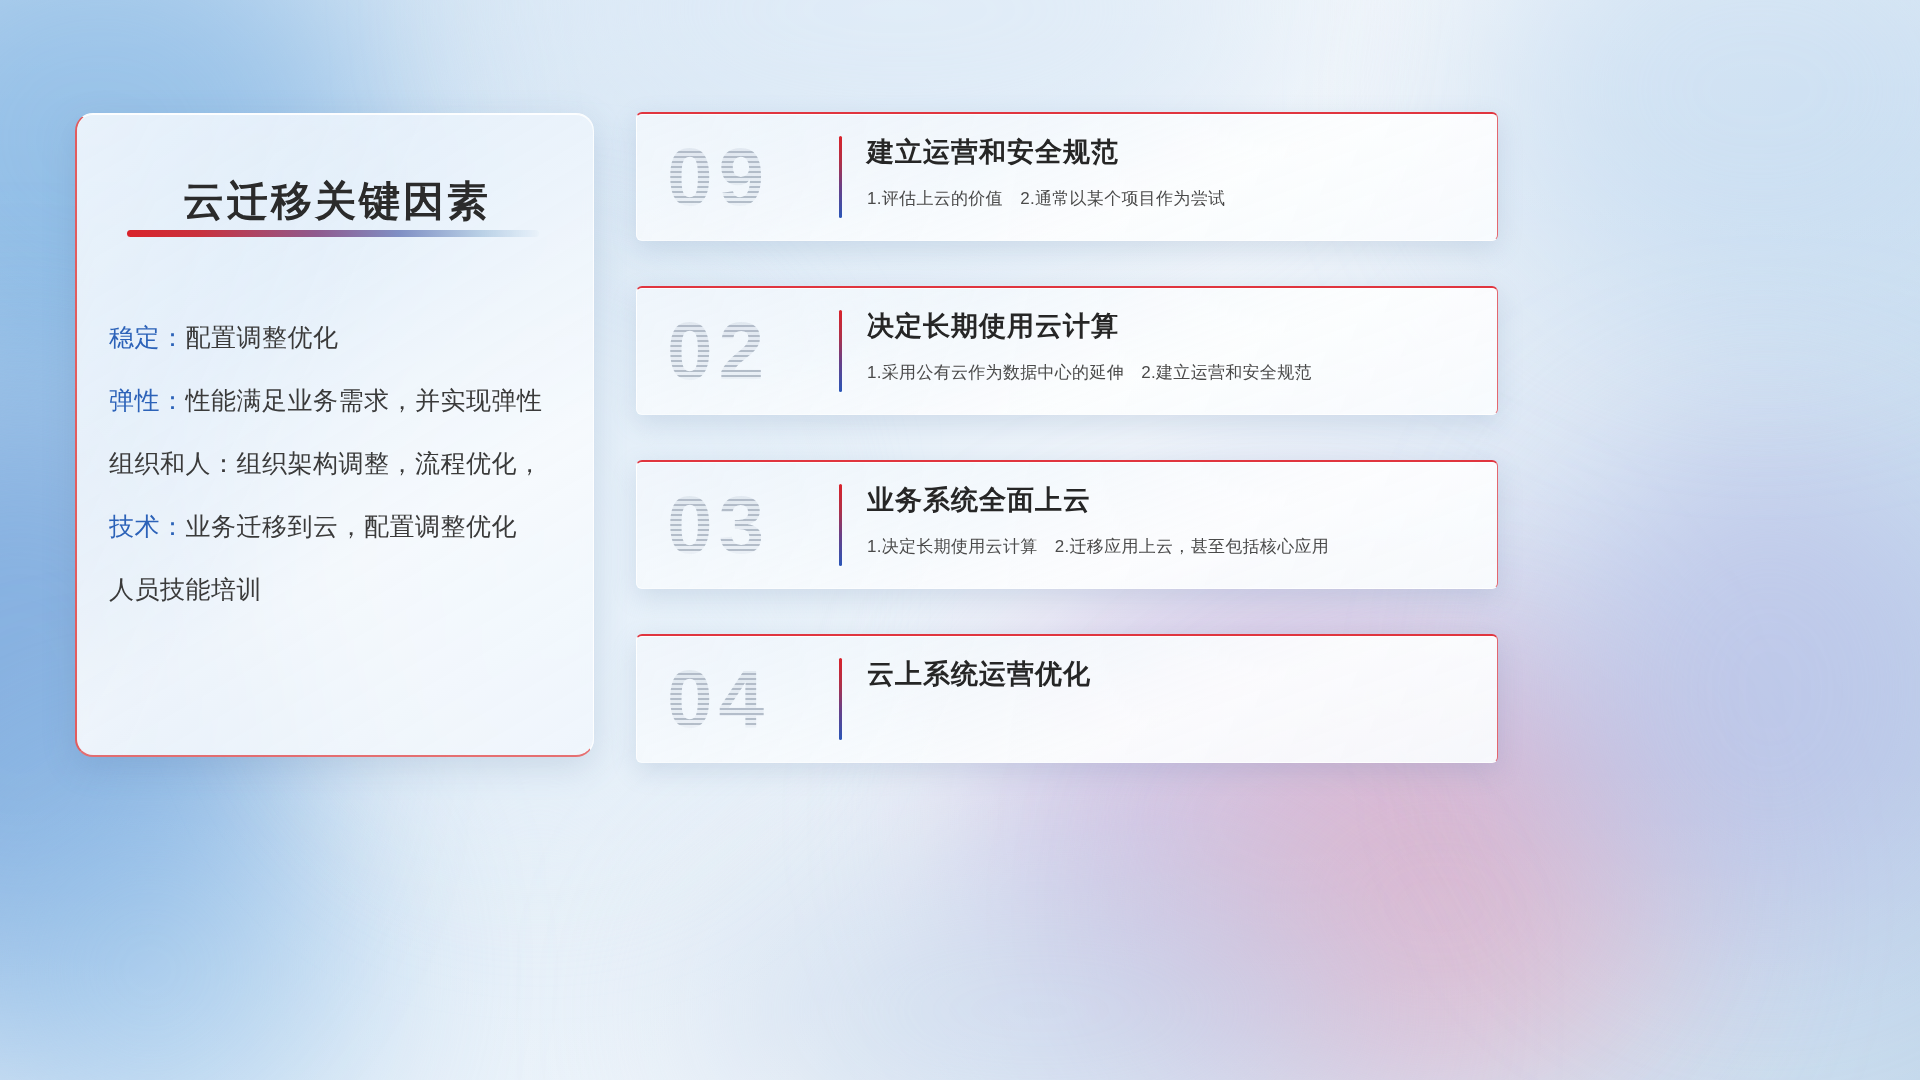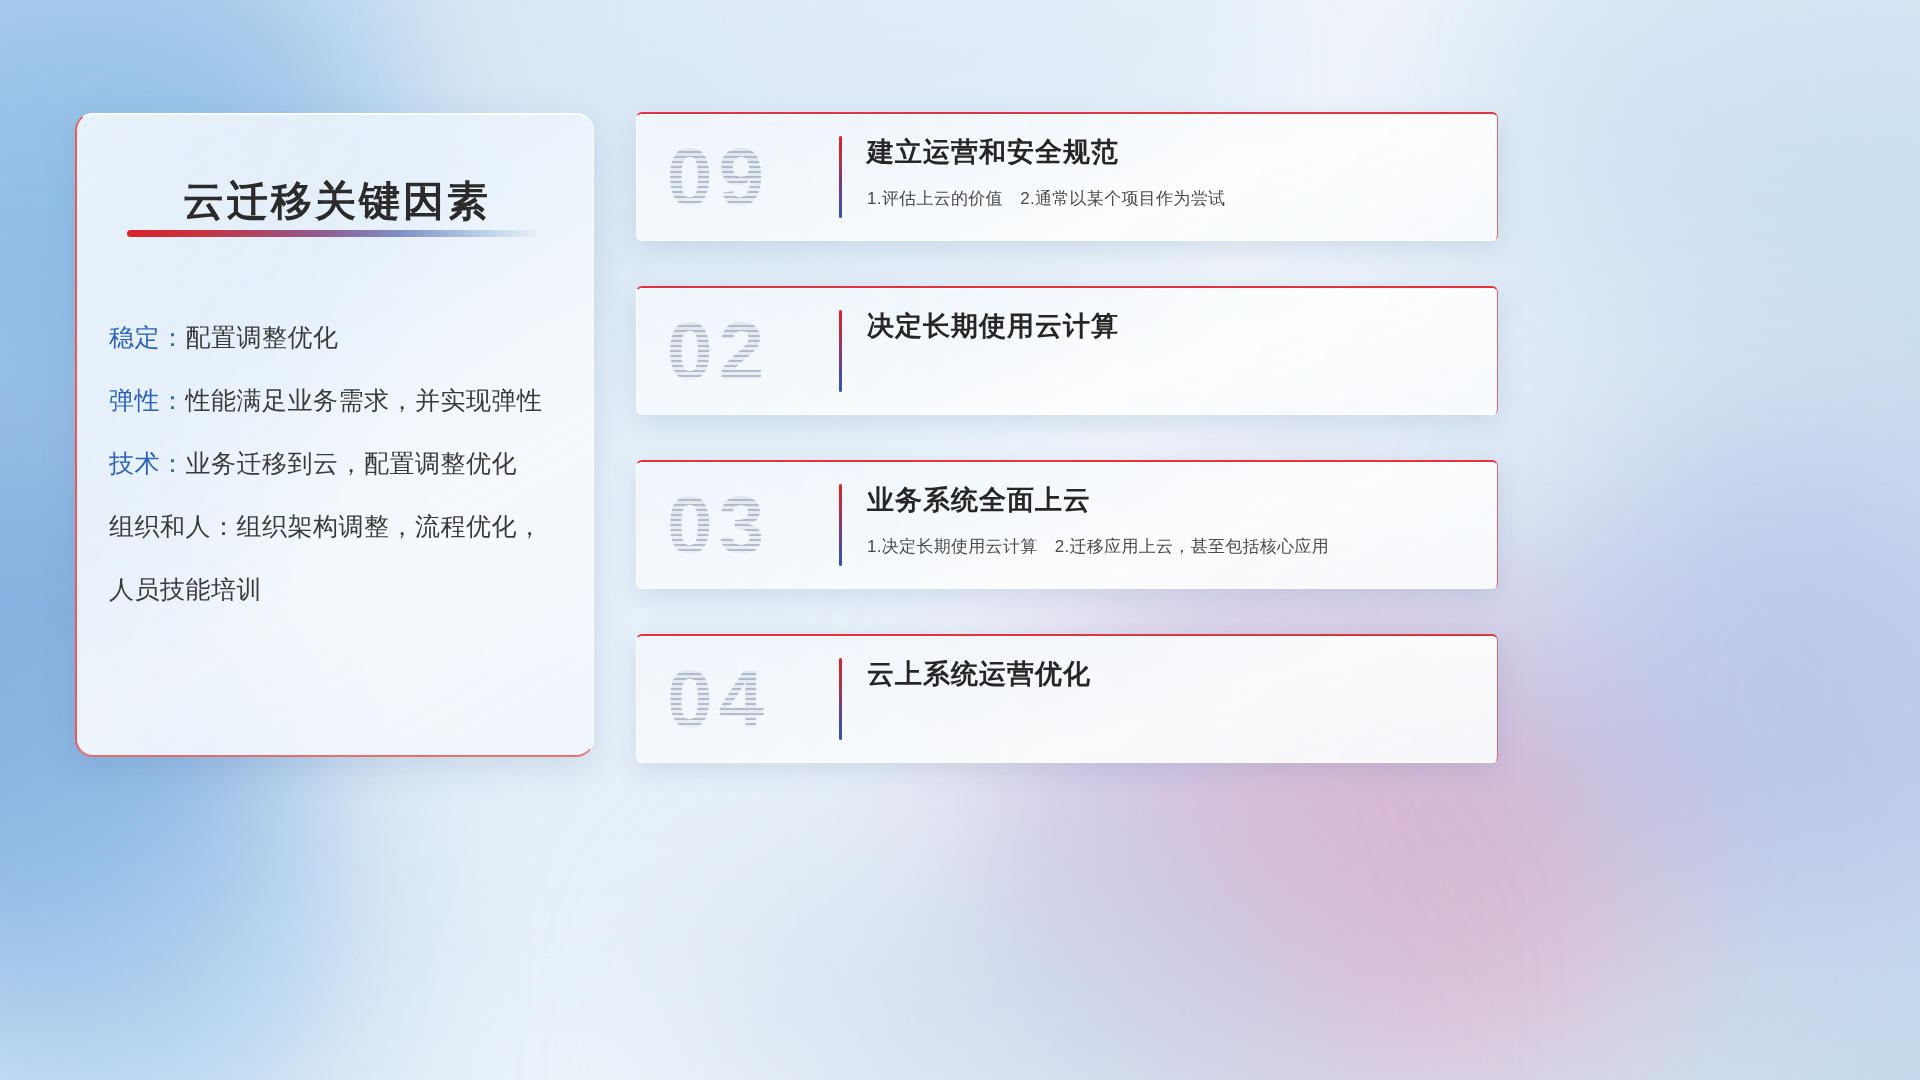--- a/index.html
+++ b/index.html
@@ -130,24 +130,24 @@
   <h1 id="panel-title">云迁移关键因素</h1>
   <div id="title-underline"></div>
   <div id="factor-list">
     <div class="factor-row">
       <span class="f-label">稳定：</span><span>配置调整优化</span>
     </div>
     <div class="factor-row">
       <span class="f-label">弹性：</span><span>性能满足业务需求，并实现弹性</span>
     </div>
     <div class="factor-row">
-      <span class="f-label">技术：</span><span>业务迁移到云，配置调整优化</span>
+      <span class="f-label plain">组织和人：</span><span>组织架构调整，流程优化，</span>
     </div>
     <div class="factor-row">
-      <span class="f-label plain">组织和人：</span><span>组织架构调整，流程优化，</span>
+      <span class="f-label">技术：</span><span>业务迁移到云，配置调整优化</span>
     </div>
     <div class="factor-row">
       <span class="f-label plain"></span><span>人员技能培训</span>
     </div>
   </div>
 </section>
 
 <section id="cards">
 
   <article class="card">
@@ -159,20 +159,21 @@
       <p class="card-desc">1.评估上云的价值　2.通常以某个项目作为尝试</p>
     </div>
   </article>
 
   <article class="card">
     <div class="gloss"></div>
     <div class="card-num">02</div>
     <div class="card-divider"></div>
     <div class="card-text">
       <h2 class="card-title">决定长期使用云计算</h2>
+      <p class="card-desc">1.采用公有云作为数据中心的延伸　2.建立运营和安全规范</p>
     </div>
   </article>
 
   <article class="card">
     <div class="gloss"></div>
     <div class="card-num">03</div>
     <div class="card-divider"></div>
     <div class="card-text">
       <h2 class="card-title">业务系统全面上云</h2>
       <p class="card-desc">1.决定长期使用云计算　2.迁移应用上云，甚至包括核心应用</p>

